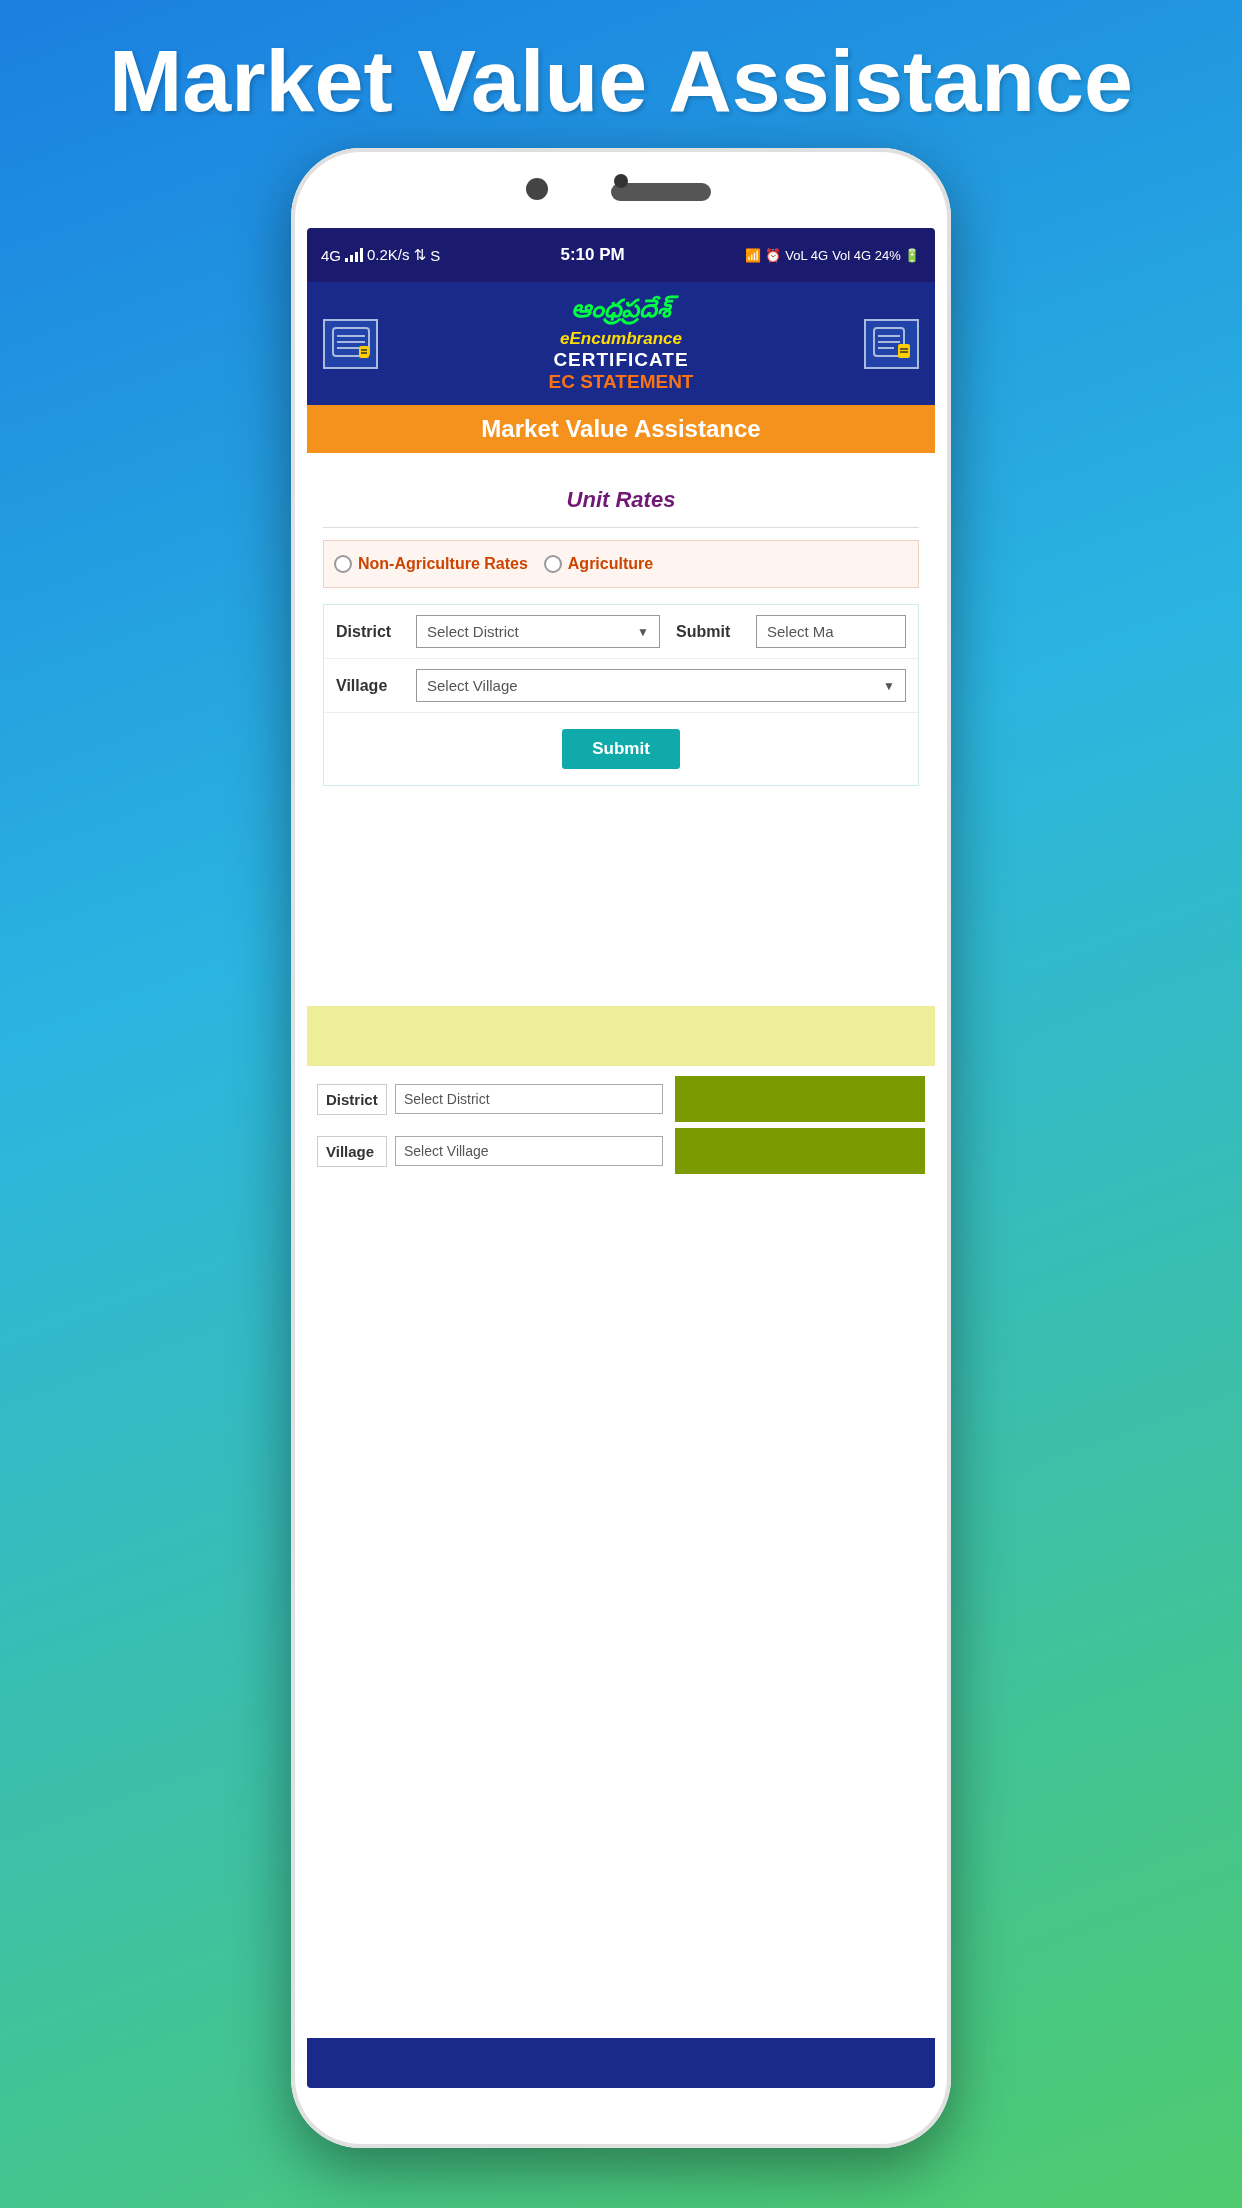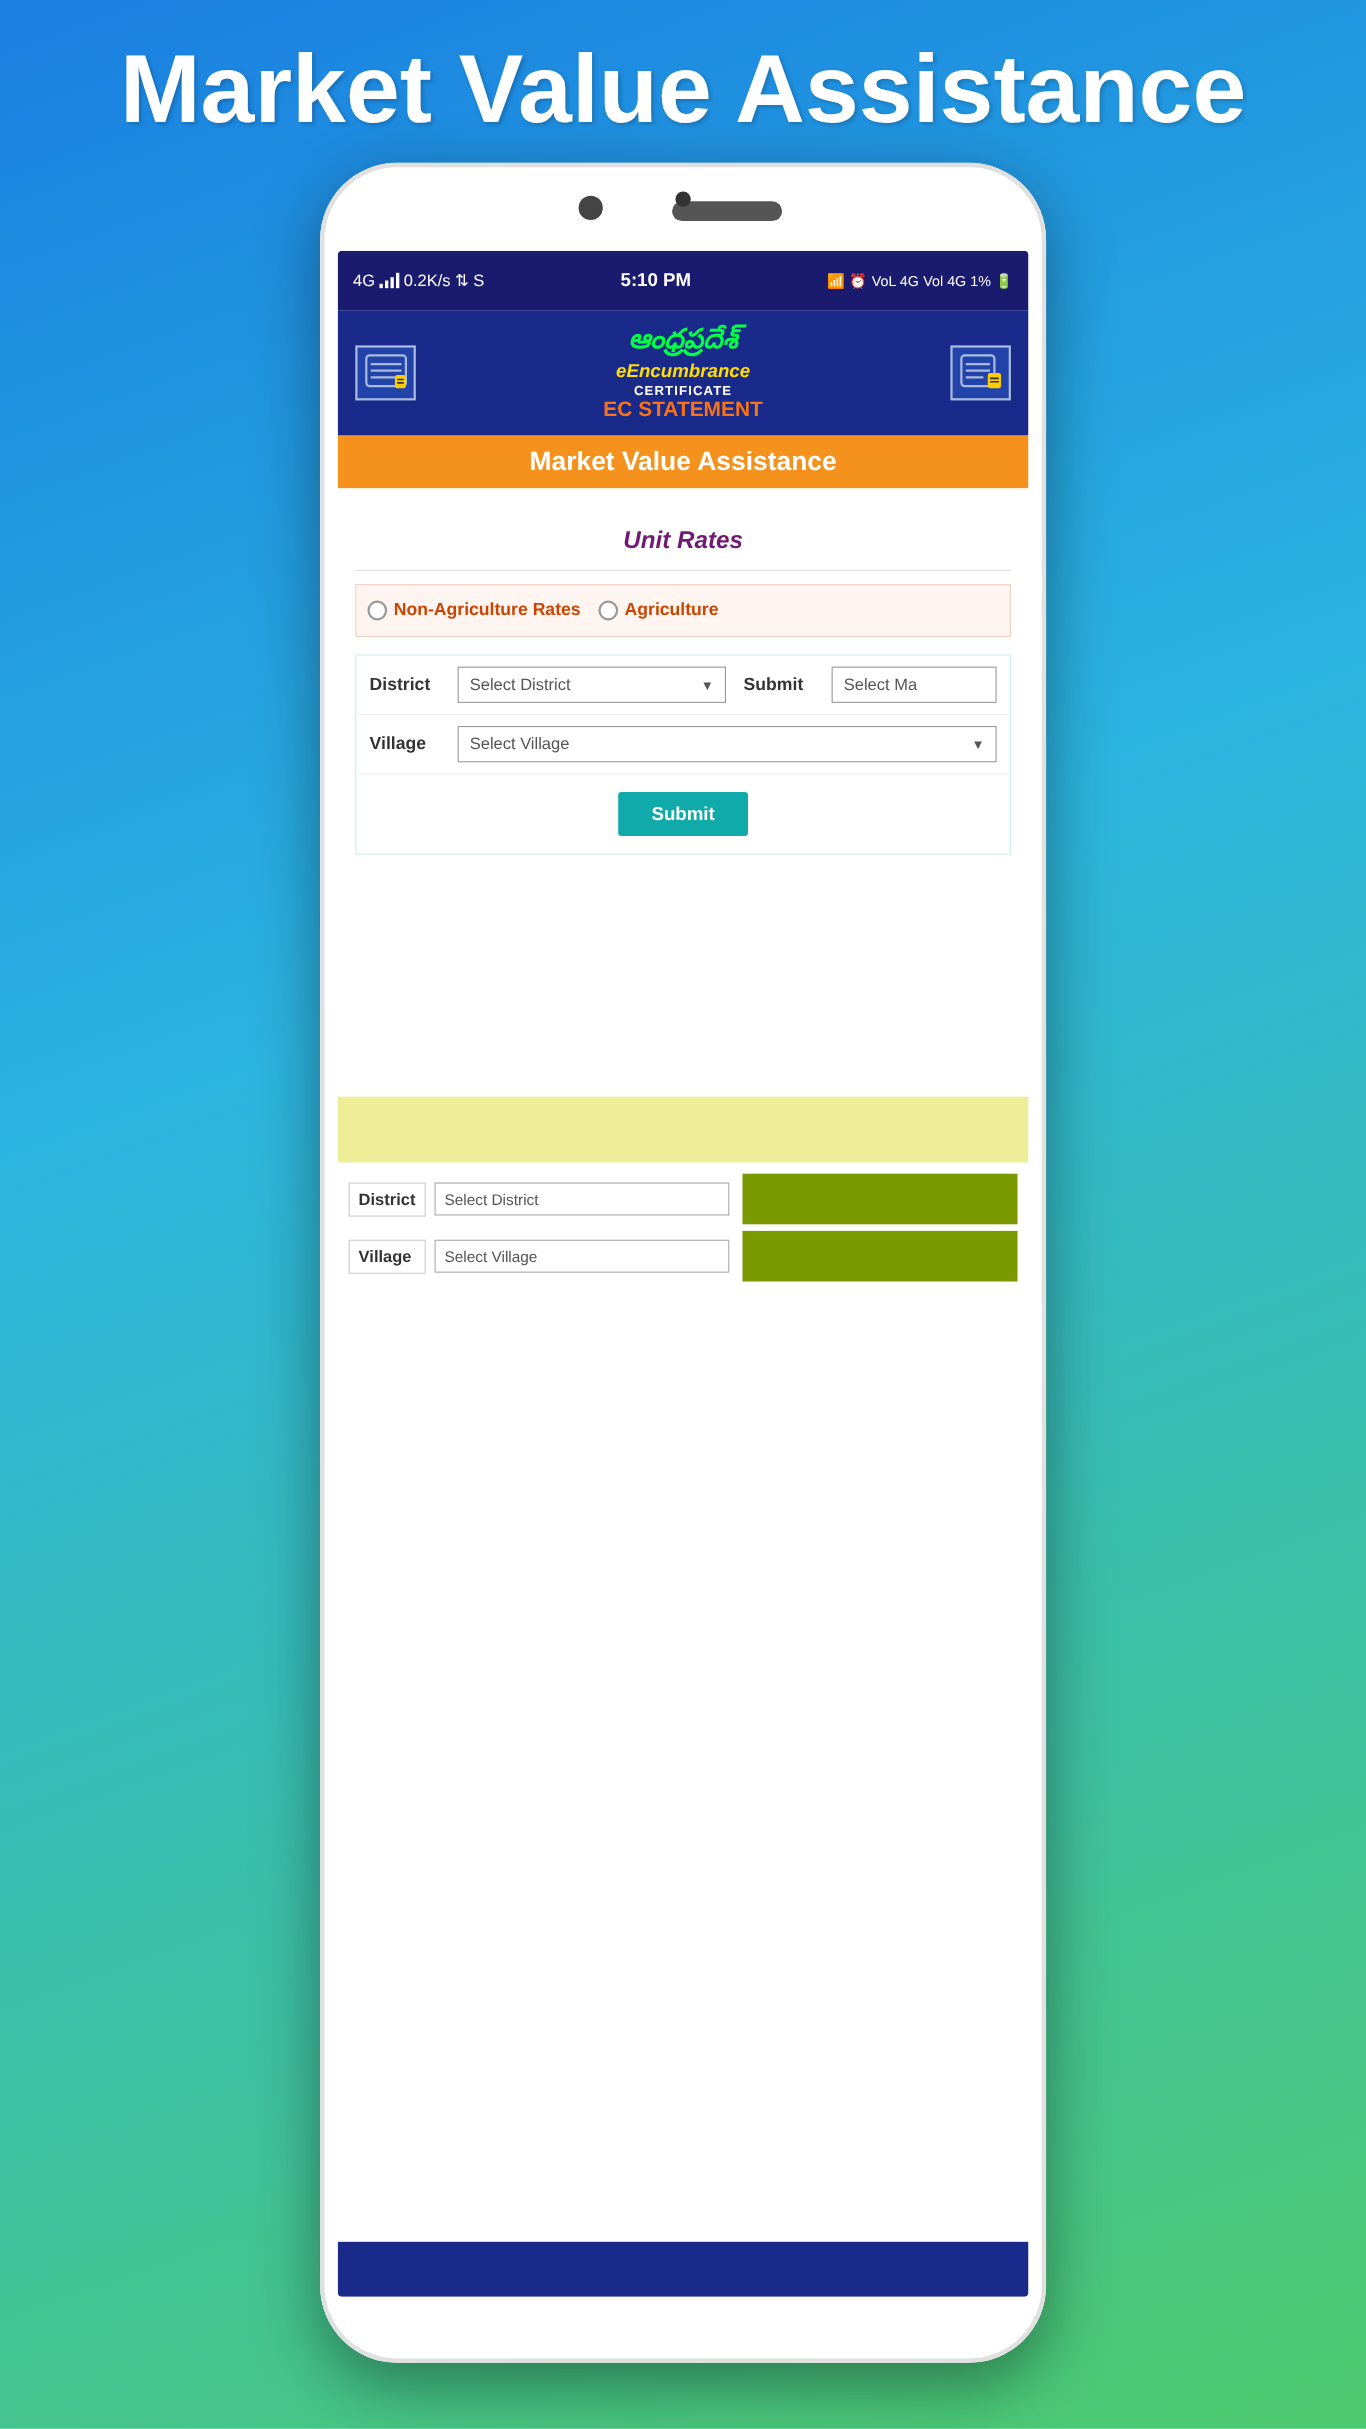--- a/index.html
+++ b/index.html
@@ -156,21 +156,21 @@
 
     .header-enc {
       color: #ffdd00;
       font-size: 17px;
       font-weight: bold;
       font-style: italic;
     }
 
     .header-cert {
       color: white;
-      font-size: 12px;
+      font-size: 19px;
       font-weight: bold;
       letter-spacing: 1px;
     }
 
     .header-ec {
       color: #f97316;
       font-size: 19px;
       font-weight: bold;
     }
 
@@ -399,21 +399,21 @@
           <div class="signal-bar" style="height:14px;"></div>
         </div>
         <span>0.2K/s ⇅</span>
         <span>S</span>
       </div>
       <div class="status-center">5:10 PM</div>
       <div class="status-right">
         <span>📶</span>
         <span>⏰</span>
         <span>VoL 4G</span>
-        <span>Vol 4G 1%</span>
+        <span>Vol 4G 24%</span>
         <span>🔋</span>
       </div>
     </div>
 
     <div class="app-header">
       <div class="header-icon-left">
         <svg width="40" height="36" viewBox="0 0 40 36">
           <rect x="2" y="2" width="36" height="28" rx="3" fill="none" stroke="#aabbdd" stroke-width="2"></rect>
           <line x1="6" y1="10" x2="34" y2="10" stroke="#aabbdd" stroke-width="2"></line>
           <line x1="6" y1="16" x2="34" y2="16" stroke="#aabbdd" stroke-width="2"></line>

